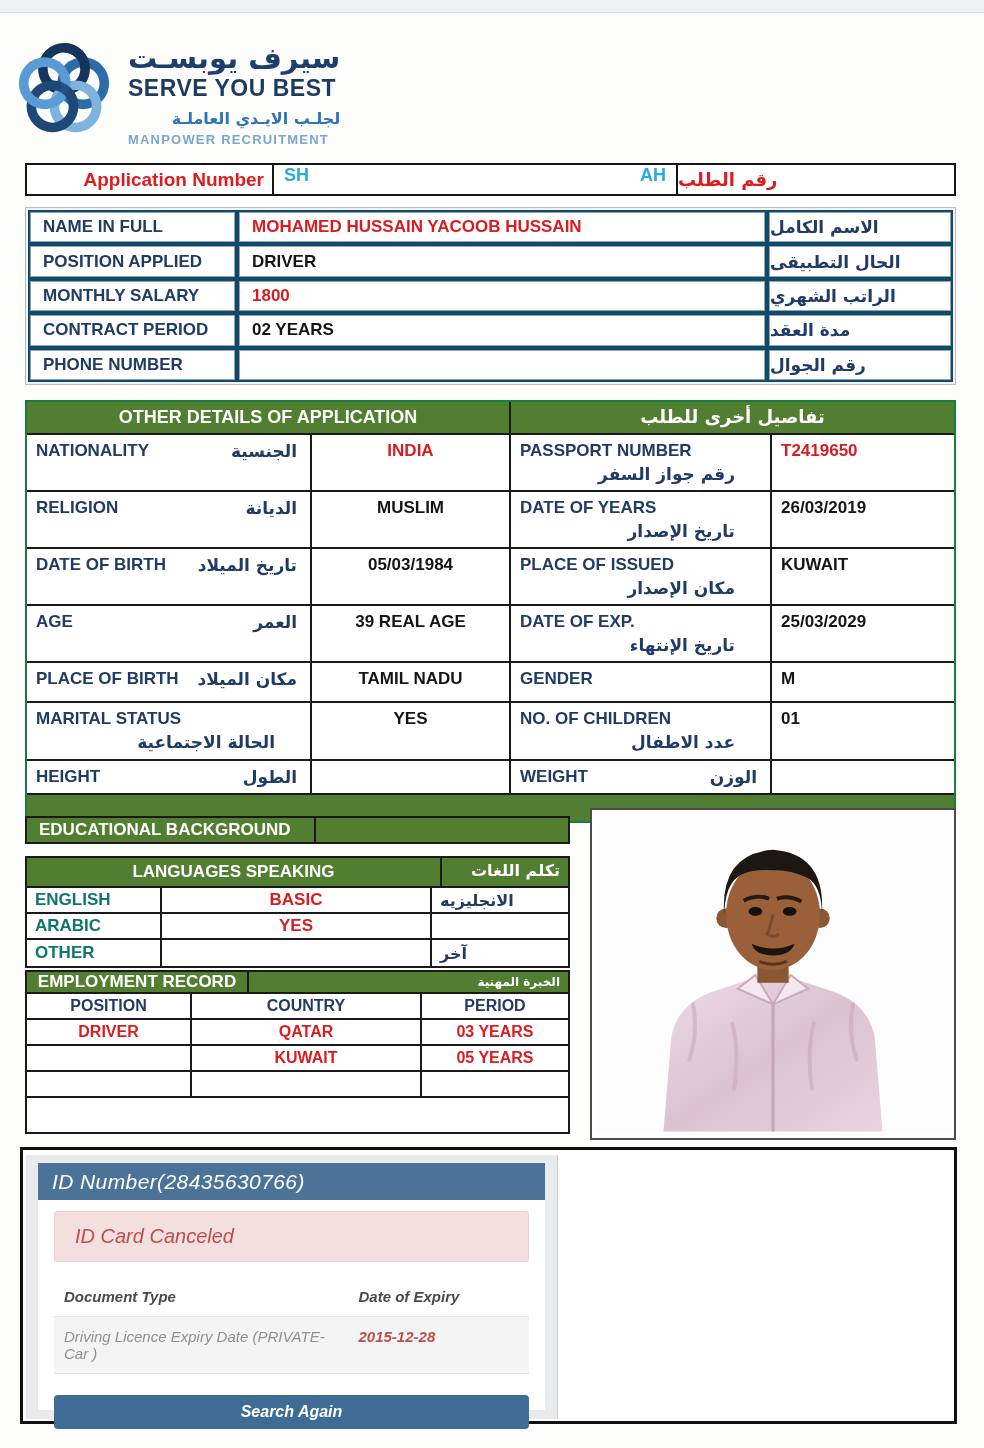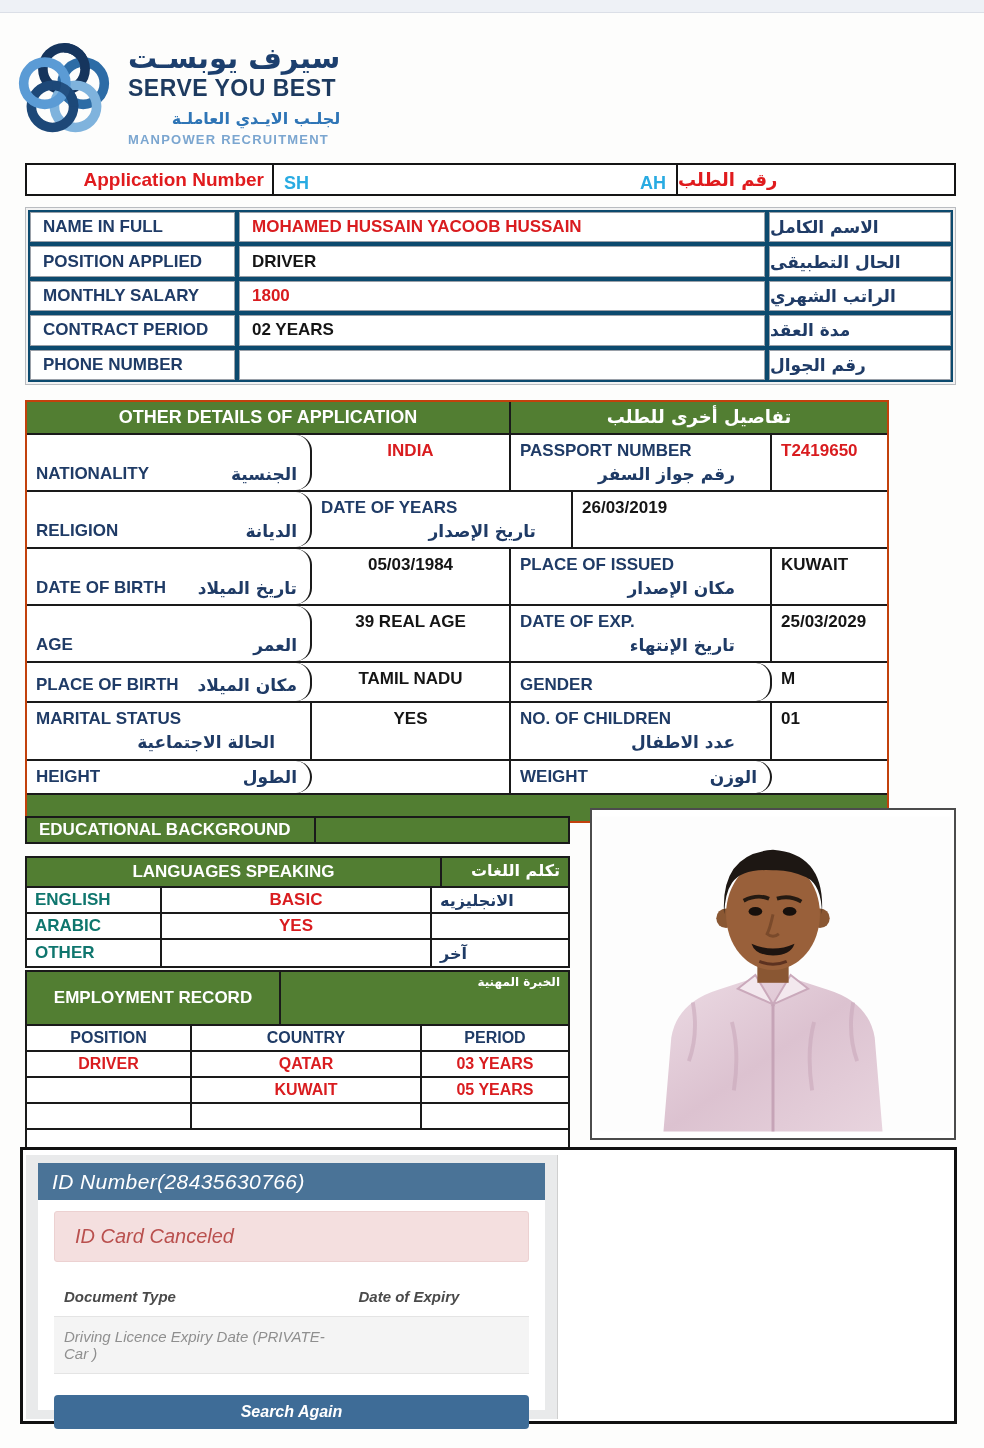--- a/index.html
+++ b/index.html
@@ -17,50 +17,50 @@
   .lt-ar  { font-family:"DejaVu Sans", sans-serif; font-size:29px; font-weight:bold; color:#1c3f6e; line-height:1.0; }
   .lt-en  { font-size:23px; font-weight:bold; color:#1d3a5f; letter-spacing:.5px; margin-top:2px; }
   .lt-ar2 { font-family:"DejaVu Sans", sans-serif; font-size:16px; font-weight:bold; color:#2e75b6; margin-top:7px; }
   .lt-en2 { font-size:13px; font-weight:bold; color:#7ba6d0; letter-spacing:1.2px; margin-top:4px; }
 
   
   .approw { position:absolute; left:25px; top:163px; width:931px; height:33px;
             border:2px solid #141414; background:#fff; display:flex; }
   .approw .c1 { width:247px; border-right:2px solid #141414; display:flex; align-items:center;
                 justify-content:flex-end; padding-right:8px; color:#e01b1e; font-weight:bold; font-size:19px; }
-  .approw .c2 { flex:1; border-right:2px solid #141414; display:flex; align-items:flex-end;
+  .approw .c2 { flex:1; border-right:2px solid #141414; display:flex; align-items:flex-start;
                 justify-content:space-between; padding:0 10px; color:#29abe2; font-weight:bold; font-size:18px; }
   .approw .c3 { width:276px; display:flex; align-items:center; justify-content:flex-end;
                 padding-right:12px; color:#e01b1e; font-weight:bold;
                 font-family:"DejaVu Sans", sans-serif; font-size:18px; }
 
   
   .ptable { position:absolute; left:25px; top:207px; width:931px; height:178px;
             background:#0c4a6e; border:1px solid #b9bcc0; box-shadow:inset 0 0 0 2px #f2f2f2;
             padding:4px; display:flex; flex-direction:column; gap:4px; }
   .prow  { flex:1; display:flex; gap:4px; }
   .pcell { background:#fff; border:1px solid #9aa0a8; display:flex; align-items:center; }
   .pcell.lab { width:205px; color:#1f3b66; font-weight:bold; font-size:17px; padding-left:12px; }
   .pcell.val { flex:1; font-weight:bold; font-size:17px; padding-left:12px; color:#151515; }
   .pcell.ar  { width:182px; justify-content:flex-end; padding-right:10px; color:#1f3b66;
                font-weight:bold; font-family:"DejaVu Sans", sans-serif; font-size:17px; }
   .red { color:#d91c1f !important; }
 
   
-  .dtable { position:absolute; left:25px; top:400px; width:864px; border:2px solid #c2410c; background:#fff; }
+  .dtable { position:absolute; left:25px; top:400px; width:931px; border:2px solid #15803d; background:#fff; }
   .dhead { display:flex; background:#527e32; color:#fff; font-weight:bold; border-bottom:2px solid #1a1a1a; }
   .dhead .h1 { width:484px; border-right:2px solid #1a1a1a; text-align:center; font-size:18px; padding:5px 0; }
   .dhead .h2 { flex:1; text-align:center; font-family:"DejaVu Sans", sans-serif; font-size:18px; padding:4px 0; }
   .drow { display:flex; border-bottom:2px solid #1a1a1a; }
   .dc  { padding:6px 9px; font-weight:bold; font-size:17px; }
   .dc1 { width:285px; border-right:2px solid #1a1a1a; color:#1f3b66; }
   .dc2 { width:199px; border-right:2px solid #1a1a1a; text-align:center; color:#151515; }
   .dc3 { width:261px; border-right:2px solid #1a1a1a; color:#1f3b66; }
   .dc4 { flex:1; color:#151515; }
-  .enar { display:flex; justify-content:space-between; align-items:flex-end;border-radius:16px; }
+  .enar { display:flex; justify-content:space-between; align-items:flex-start; }
   .enar .ar { font-family:"DejaVu Sans", sans-serif; font-size:17px; padding-right:4px; }
   .stack .ar { display:block; text-align:right; padding-right:26px; margin-top:3px;
                font-family:"DejaVu Sans", sans-serif; font-size:17px; }
   .h50 { min-height:50px; } .h40 { min-height:40px; } .h58 { min-height:58px; } .h34 { min-height:34px; }
   .dgreen { height:26px; background:#527e32; }
 
   
   .edu { position:absolute; left:25px; top:816px; width:545px; height:28px;
          background:#527e32; border:2px solid #1a1a1a; display:flex; }
   .edu .t  { width:289px; border-right:2px solid #1a1a1a; color:#fff; font-weight:bold;
@@ -72,21 +72,21 @@
   .lhead .lh2 { flex:1; text-align:right; padding:3px 8px 3px 0; font-family:"DejaVu Sans", sans-serif; font-size:16px; }
   .lrow { display:flex; border-bottom:2px solid #1a1a1a; min-height:26px; }
   .lrow:last-child { border-bottom:none; }
   .lc { padding:2px 8px; font-weight:bold; font-size:17px; display:flex; align-items:center; }
   .lc1 { width:135px; border-right:2px solid #1a1a1a; color:#0f766e; }
   .lc2 { width:270px; border-right:2px solid #1a1a1a; justify-content:center; }
   .lc3 { flex:1; justify-content:flex-end; color:#1f3b66; font-family:"DejaVu Sans", sans-serif; font-size:16px; }
 
   .etable { position:absolute; left:25px; top:970px; width:545px; border:2px solid #1a1a1a; background:#fff; }
   .ehead  { display:flex; background:#527e32; color:#fff; font-weight:bold; border-bottom:2px solid #1a1a1a; }
-  .ehead .eh1 { width:254px; border-right:2px solid #1a1a1a; text-align:center; font-size:17px; padding:16px 0; }
+  .ehead .eh1 { width:222px; border-right:2px solid #1a1a1a; text-align:center; font-size:17px; padding:0 0; }
   .ehead .eh2 { flex:1; text-align:right; padding:3px 8px 3px 0; font-family:"DejaVu Sans", sans-serif; font-size:12px; }
   .erow { display:flex; border-bottom:2px solid #1a1a1a; min-height:26px; }
   .ec { padding:2px 6px; display:flex; align-items:center; justify-content:center;
         font-weight:bold; font-size:16px; }
   .ec1 { width:165px; border-right:2px solid #1a1a1a; }
   .ec2 { width:230px; border-right:2px solid #1a1a1a; }
   .ec3 { flex:1; }
   .navy { color:#1f3b66; }
   .efull { min-height:34px; }
 
@@ -197,20 +197,21 @@
         <span class="ar" dir="rtl">رقم جواز السفر</span>
       </div>
       <div class="dc dc4 red">T2419650</div>
     </div>
 
     <div class="drow h50">
       <div class="dc dc1 enar">
         <span class="en">RELIGION</span>
         <span class="ar" dir="rtl">الديانة</span>
       </div>
+      <div class="dc dc2">MUSLIM</div>
       <div class="dc dc3 stack">
         <span class="en">DATE OF YEARS</span>
         <span class="ar" dir="rtl">تاريخ الإصدار</span>
       </div>
       <div class="dc dc4">26/03/2019</div>
     </div>
 
     <div class="drow h50">
       <div class="dc dc1 enar">
         <span class="en">DATE OF BIRTH</span>
@@ -379,20 +380,21 @@
       <div class="idbar">ID Number(28435630766)</div>
       <div class="idcard">
         <div class="idalert">ID Card Canceled</div>
         <div class="idtab">
           <div class="idt-h">
             <div class="col-a">Document Type</div>
             <div class="col-b">Date of Expiry</div>
           </div>
           <div class="idt-r">
             <div class="col-a doc-cell">Driving Licence Expiry Date (PRIVATE-Car )</div>
+            <div class="col-b exp-cell">2015-12-28</div>
           </div>
         </div>
         <div class="idbtn" role="button">Search Again</div>
       </div>
     </div>
   </div>
 
 </div>
 
 </body></html>

